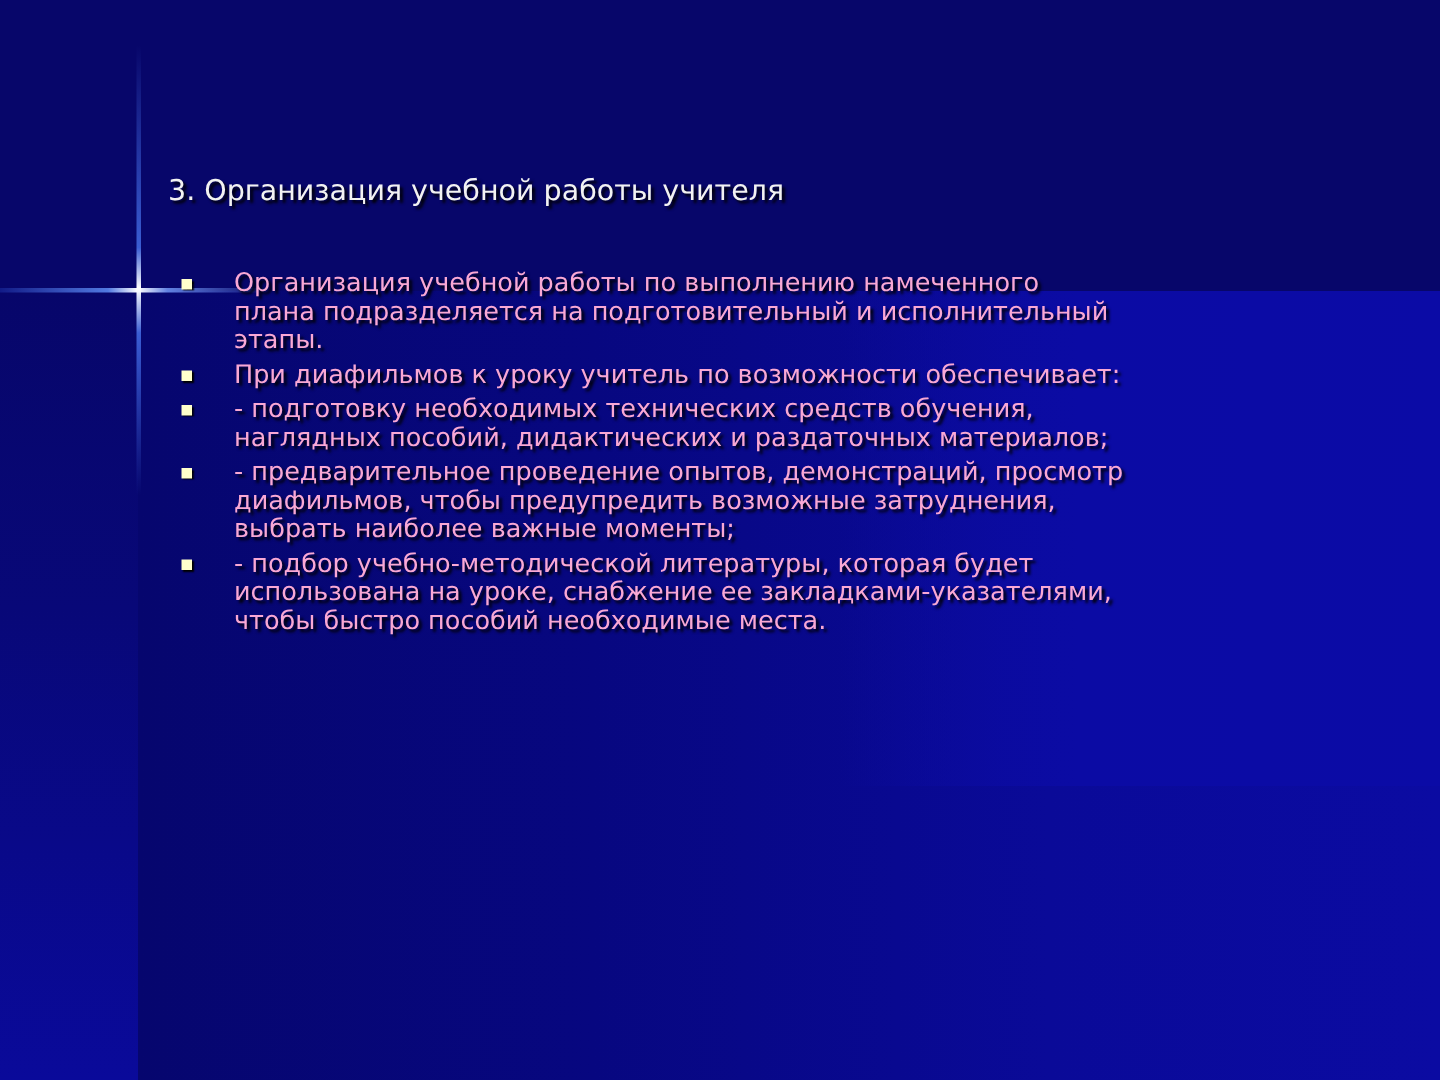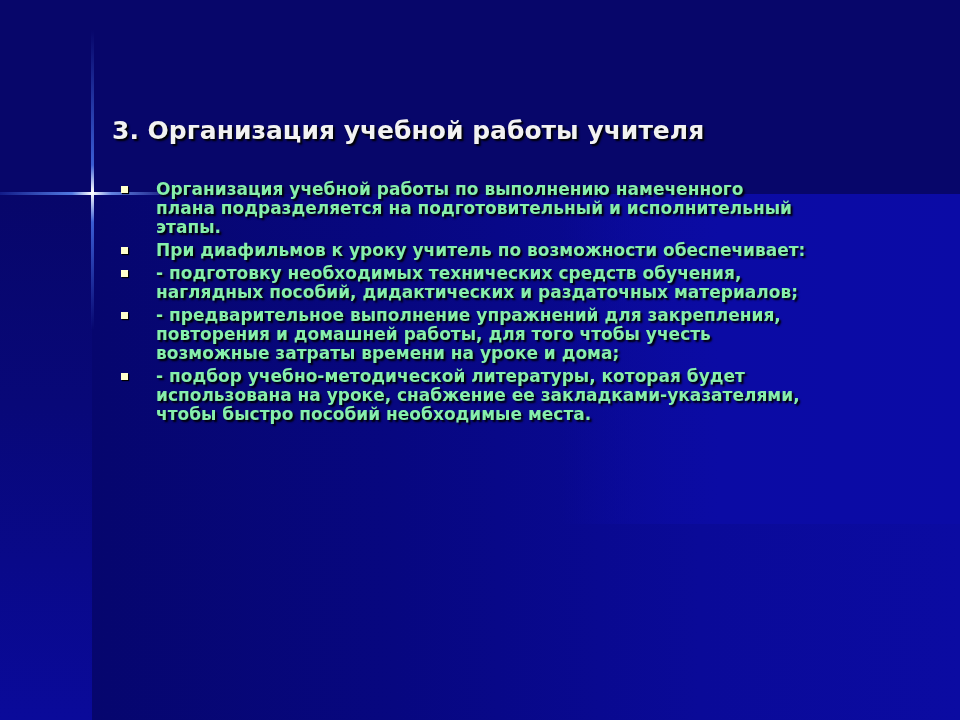--- a/index.html
+++ b/index.html
@@ -46,42 +46,42 @@
     }
     .cross-v {
       position: absolute;
       left: 91px; top: 30px;
       width: 3px; height: 300px;
       background: linear-gradient(to bottom, rgba(60,110,255,0) 0%, rgba(80,130,255,0.7) 45%, #ffffff 54%, rgba(80,130,255,0.7) 64%, rgba(60,110,255,0) 100%);
     }
     .slide-title {
       position: absolute;
       left: 112px; top: 116px;
-      font-size: 25px;
-      font-weight: bold;
+      font-size: 19px;
+      font-weight: normal;
       color: #f2f2f2;
       text-shadow: 2px 2px 2px #000000;
       white-space: nowrap;
       letter-spacing: 0px;
     }
     .bullets {
       position: absolute;
       left: 118px; top: 180px;
       width: 800px;
       margin: 0;
       padding: 0;
       list-style: none;
     }
     .bullet-item {
       position: relative;
       padding-left: 38px;
       margin-bottom: 4px;
-      color: #86efac;
+      color: #f9a8d4;
       font-size: 17px;
-      font-weight: bold;
+      font-weight: normal;
       line-height: 19px;
       text-shadow: 2px 2px 2px #000000;
     }
     .bullet-marker {
       position: absolute;
       left: 3px; top: 6px;
       width: 7px; height: 7px;
       background: #ffffcc;
       box-shadow: 1px 1px 1px #000;
     }
@@ -113,23 +113,23 @@
     <span class="bullet-marker"></span>
     <span class="bullet-text">При диафильмов к уроку учитель   по возможности обеспечивает:</span>
   </li>
   <li class="bullet-item">
     <span class="bullet-marker"></span>
     <span class="bullet-text"> -   подготовку необходимых технических средств обучения,
 наглядных пособий, дидактических и раздаточных материалов;</span>
   </li>
   <li class="bullet-item">
     <span class="bullet-marker"></span>
-    <span class="bullet-text"> - предварительное выполнение упражнений для закрепления,
-повторения и домашней работы, для того чтобы учесть
-возможные затраты времени на уроке и дома;</span>
+    <span class="bullet-text"> - предварительное проведение опытов, демонстраций, просмотр
+диафильмов, чтобы предупредить возможные затруднения,
+выбрать наиболее важные моменты;</span>
   </li>
   <li class="bullet-item">
     <span class="bullet-marker"></span>
     <span class="bullet-text"> - подбор учебно-методической литературы, которая будет
 использована на уроке, снабжение ее закладками-указателями,
 чтобы быстро пособий необходимые места.</span>
   </li>
 </ul>
 
 </body></html>

